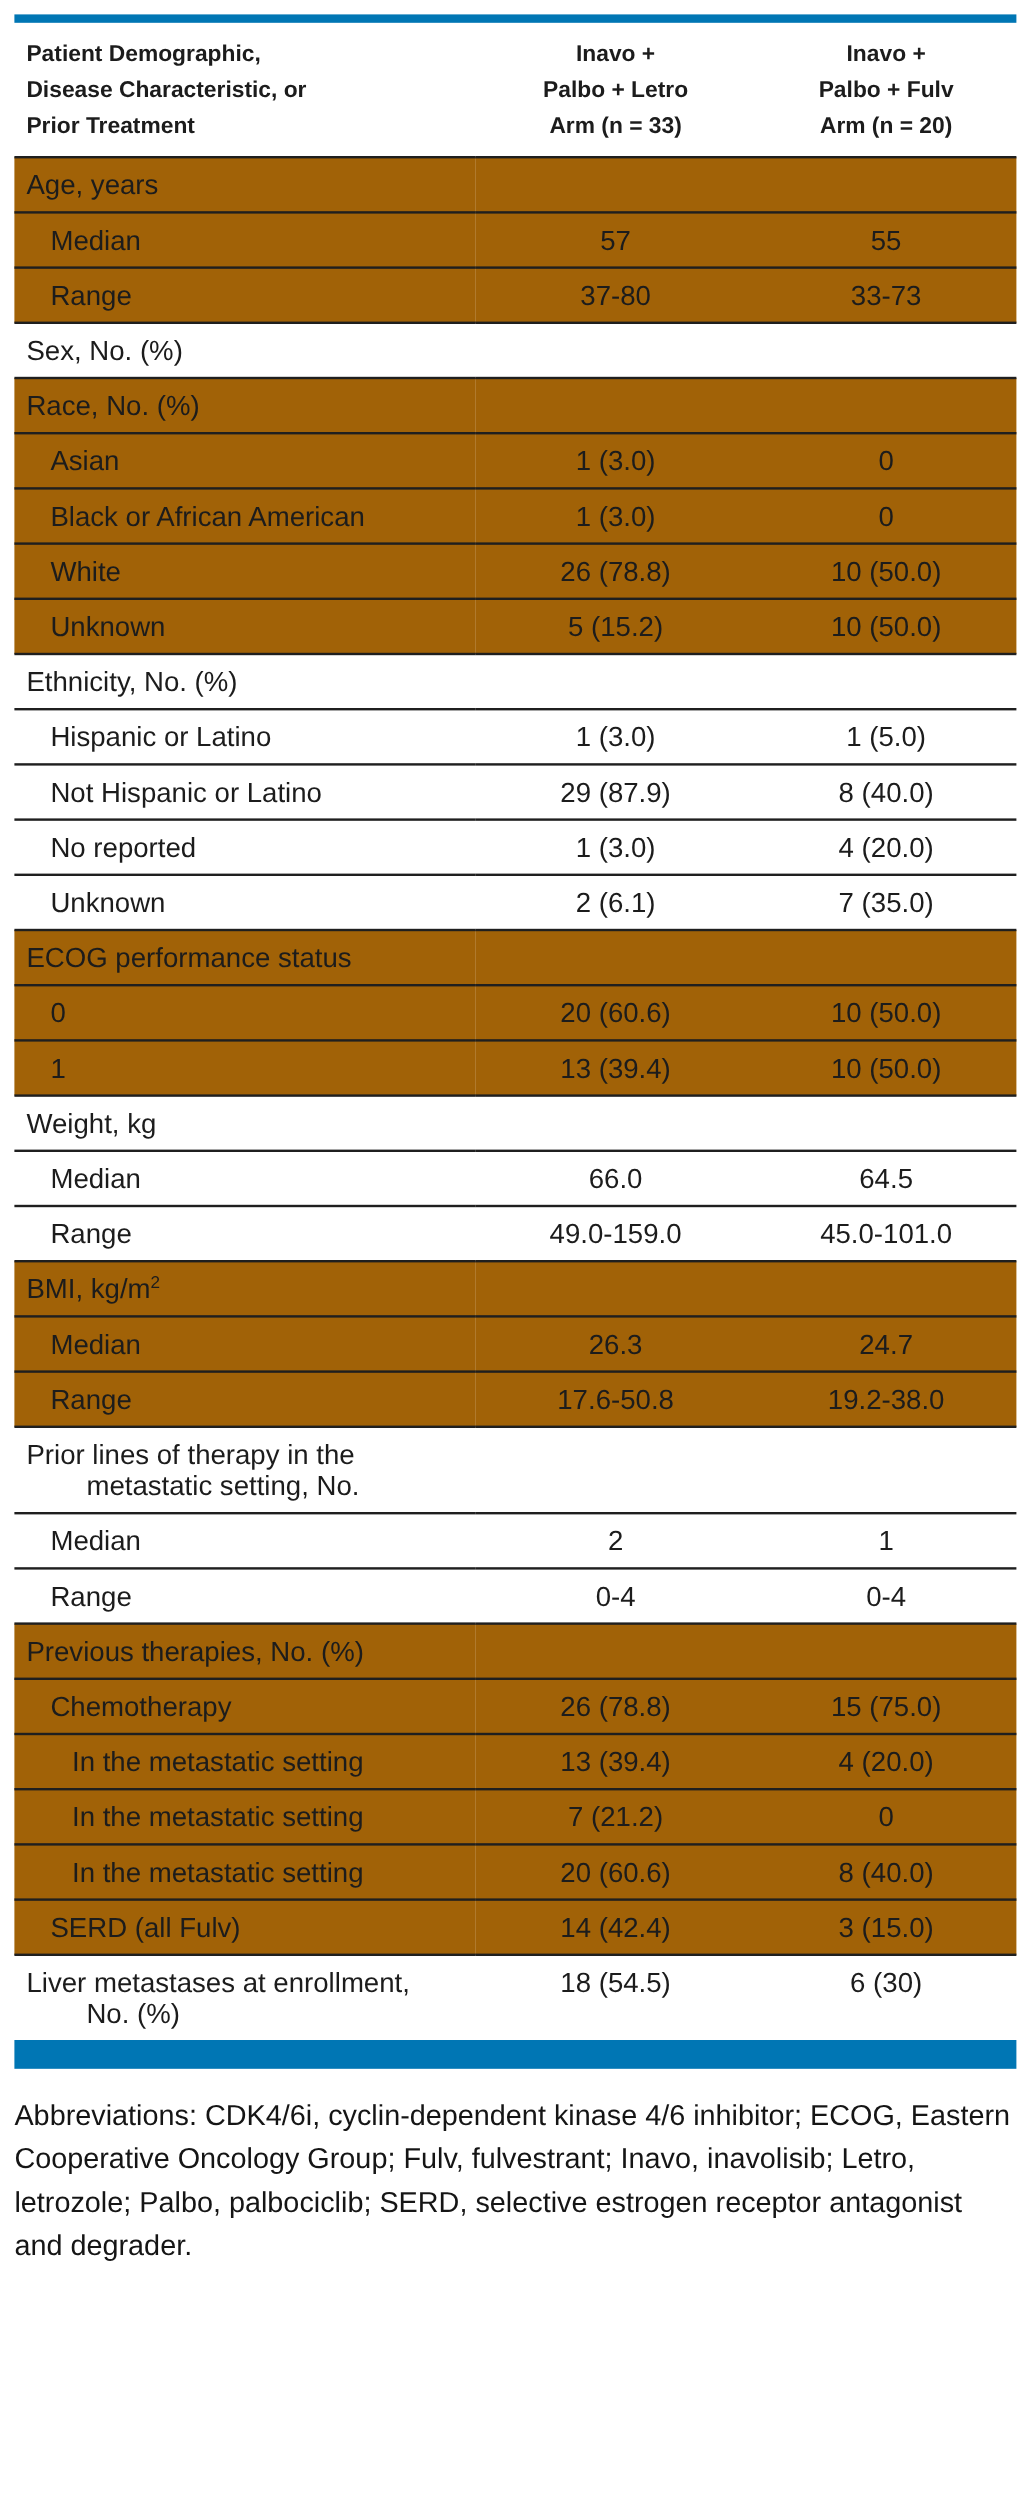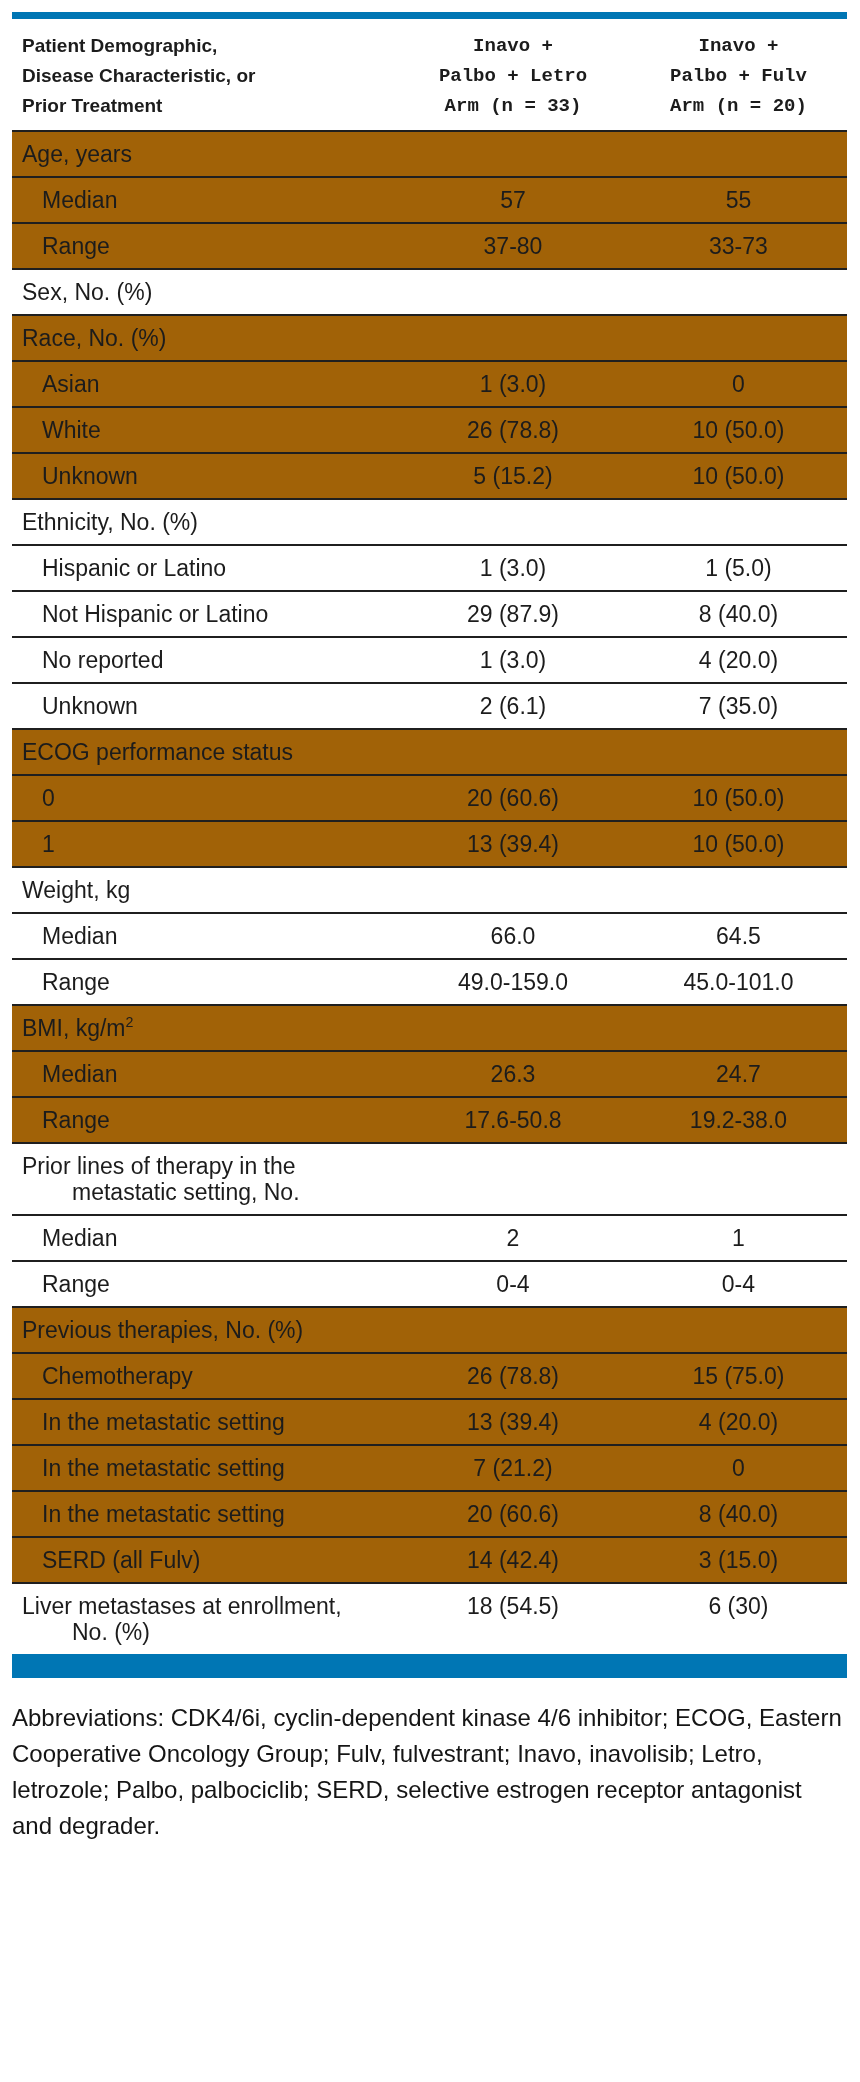--- a/index.html
+++ b/index.html
@@ -42,40 +42,40 @@
 
   thead th {
     font-weight: 700;
     font-size: 19px;
     line-height: 30px;
     vertical-align: bottom;
     padding: 12px 0 9px 0;
     border-bottom: 2px solid #1f1f1f;
   }
   thead th.h1 { text-align: left; padding-left: 10px; }
-  thead th.h2, thead th.h3 { text-align: center; font-family: Liberation Mono, monospace; }
+  thead th.h2, thead th.h3 { text-align: center; }
 
   tbody tr {
     border-bottom: 2px solid #1f1f1f;
   }
   tbody tr:last-child { border-bottom: none; }
   tbody tr.shaded { background: #a16207; }
 
   tbody td {
     font-size: 23px;
     line-height: 26px;
     padding: 9px 0 9px 0;
     vertical-align: middle;
   }
   td.lbl { text-align: left; }
   td.val { text-align: center; }
 
   .ind0 { padding-left: 10px; }
   .ind1 { padding-left: 30px; }
-  .ind2 { padding-left: 30px; }
+  .ind2 { padding-left: 48px; }
 
   tr.two-line td { vertical-align: top; }
   .line2 { margin-left: 50px; }
 
   sup {
     font-size: 62%;
     vertical-align: super;
     line-height: 0;
   }
 
@@ -164,20 +164,27 @@
           </tr>
           <tr class="shaded">
             <td class="lbl ind1">
               <div><span>Asian</span></div>
             </td>
             <td class="val">1 (3.0)</td>
             <td class="val">0</td>
           </tr>
           <tr class="shaded">
             <td class="lbl ind1">
+              <div><span>Black or African American</span></div>
+            </td>
+            <td class="val">1 (3.0)</td>
+            <td class="val">0</td>
+          </tr>
+          <tr class="shaded">
+            <td class="lbl ind1">
               <div><span>White</span></div>
             </td>
             <td class="val">26 (78.8)</td>
             <td class="val">10 (50.0)</td>
           </tr>
           <tr class="shaded">
             <td class="lbl ind1">
               <div><span>Unknown</span></div>
             </td>
             <td class="val">5 (15.2)</td>

